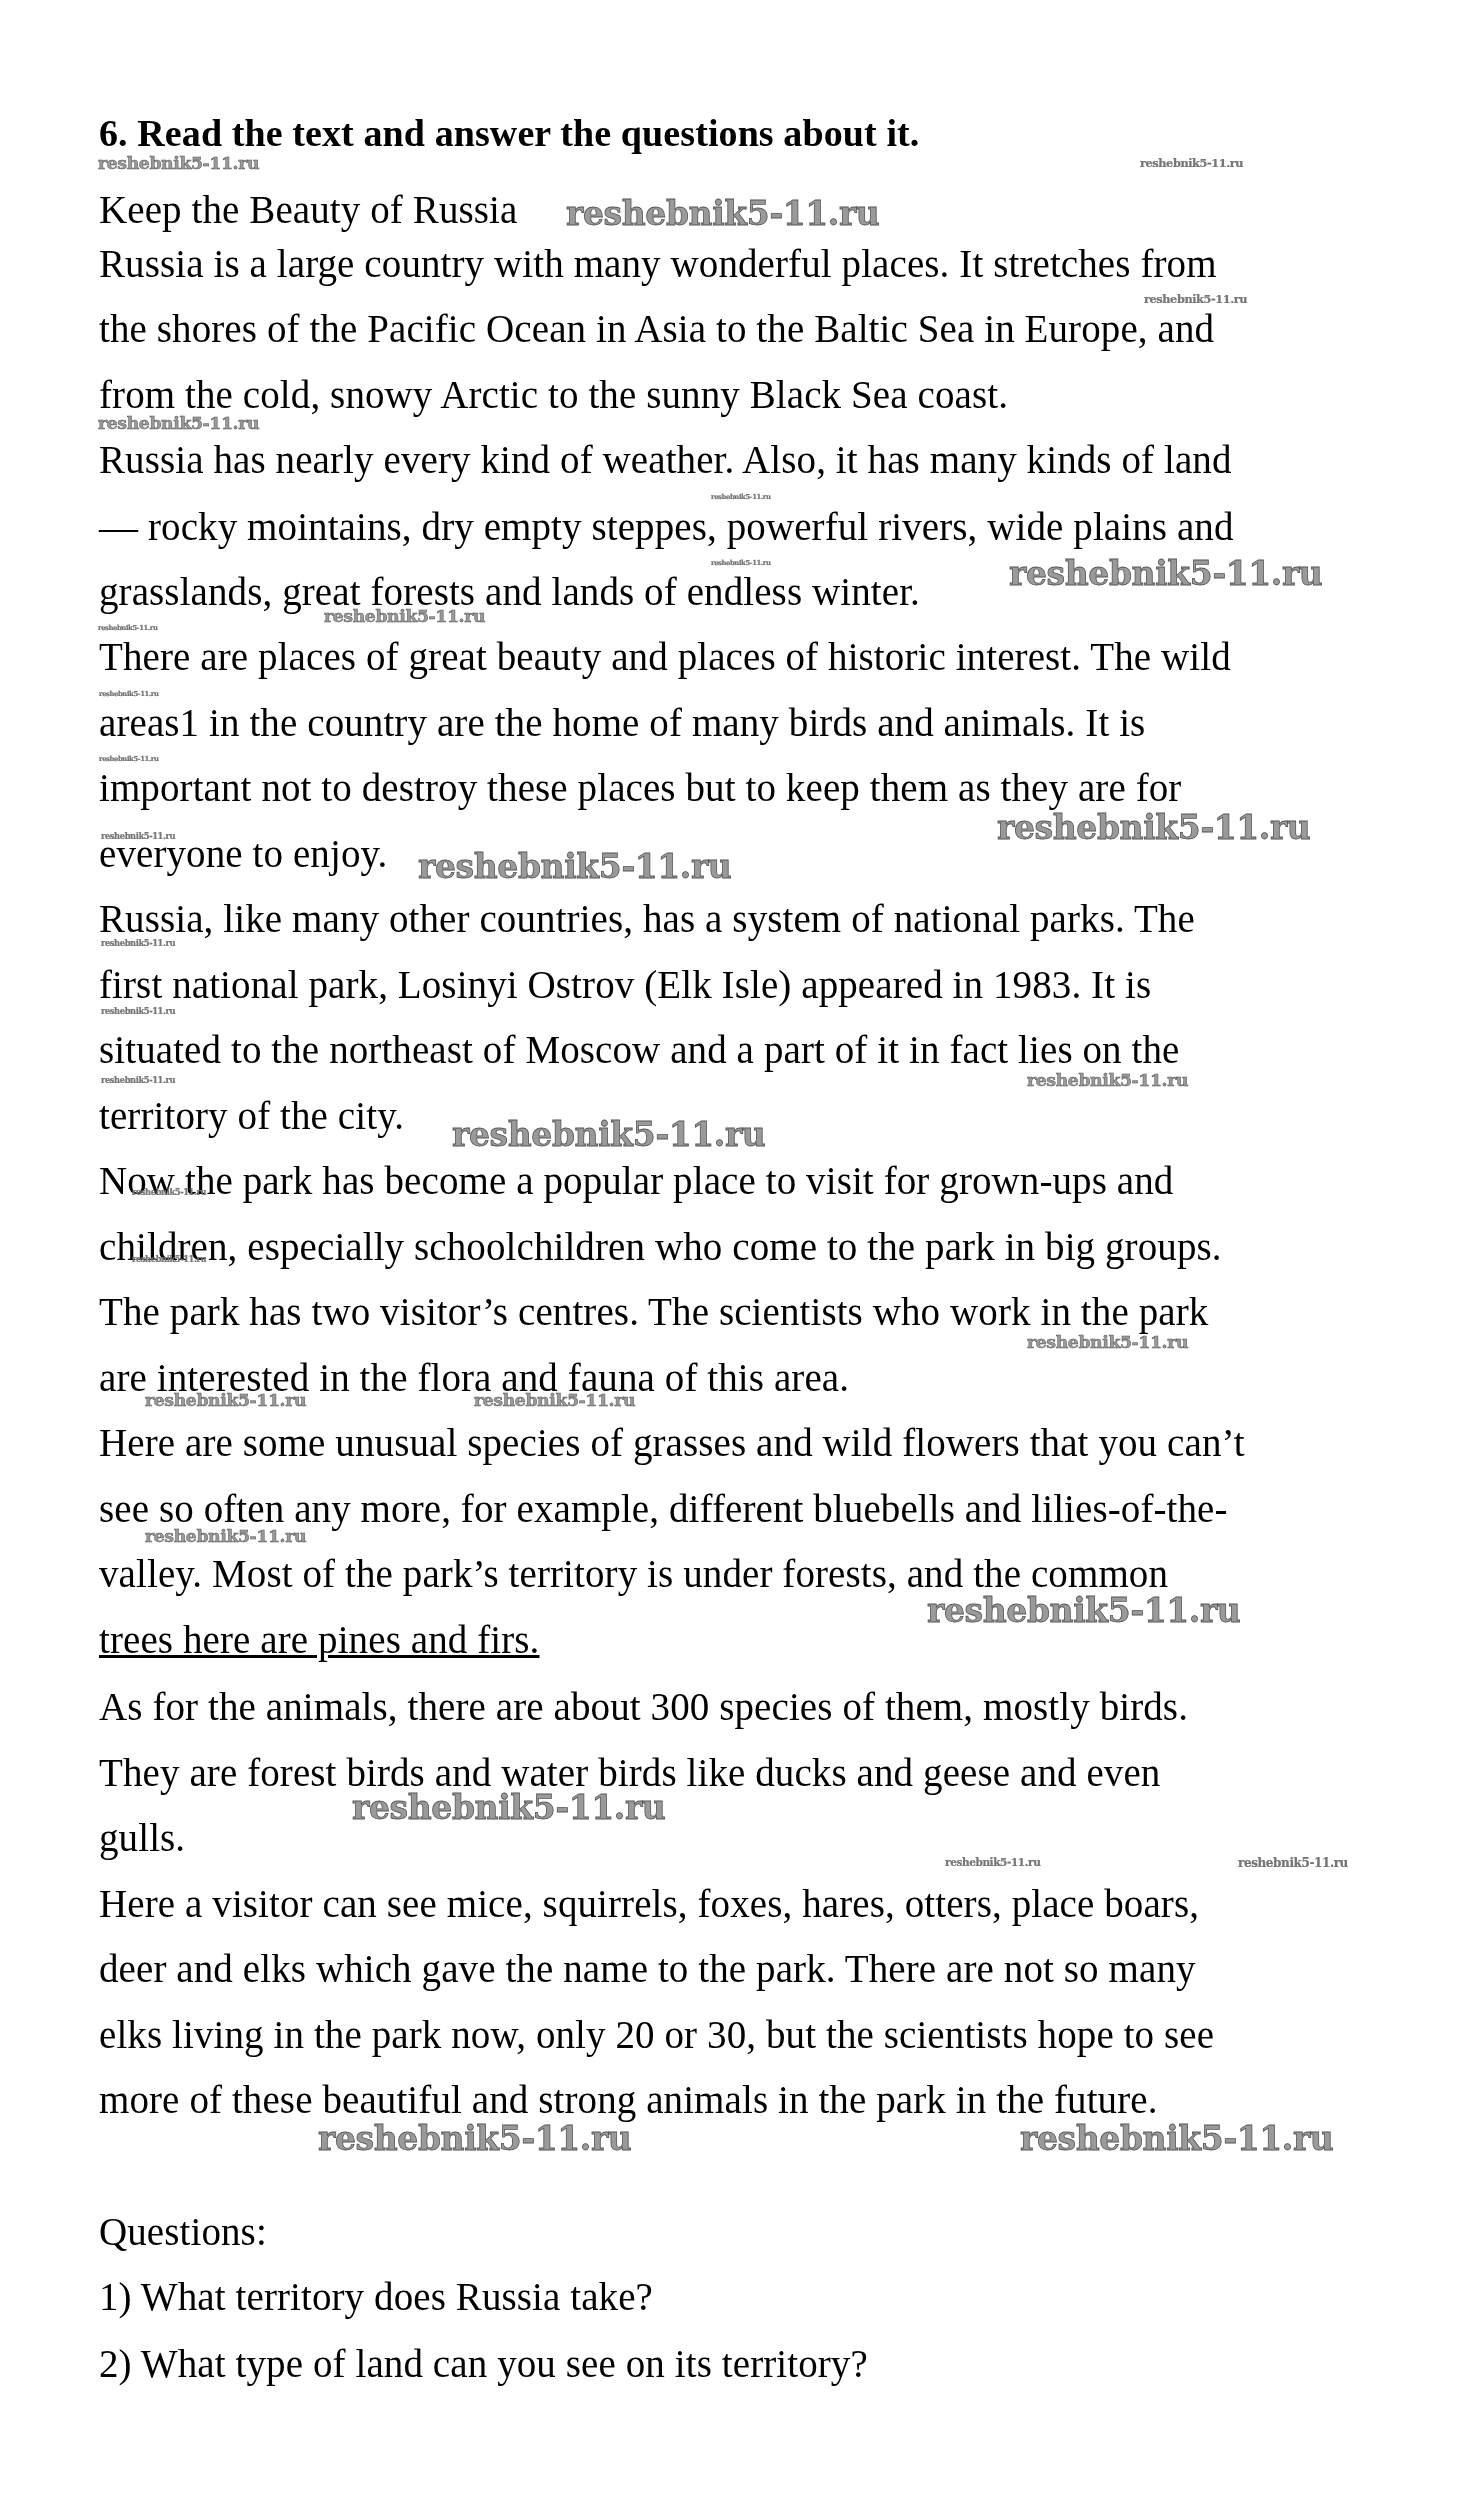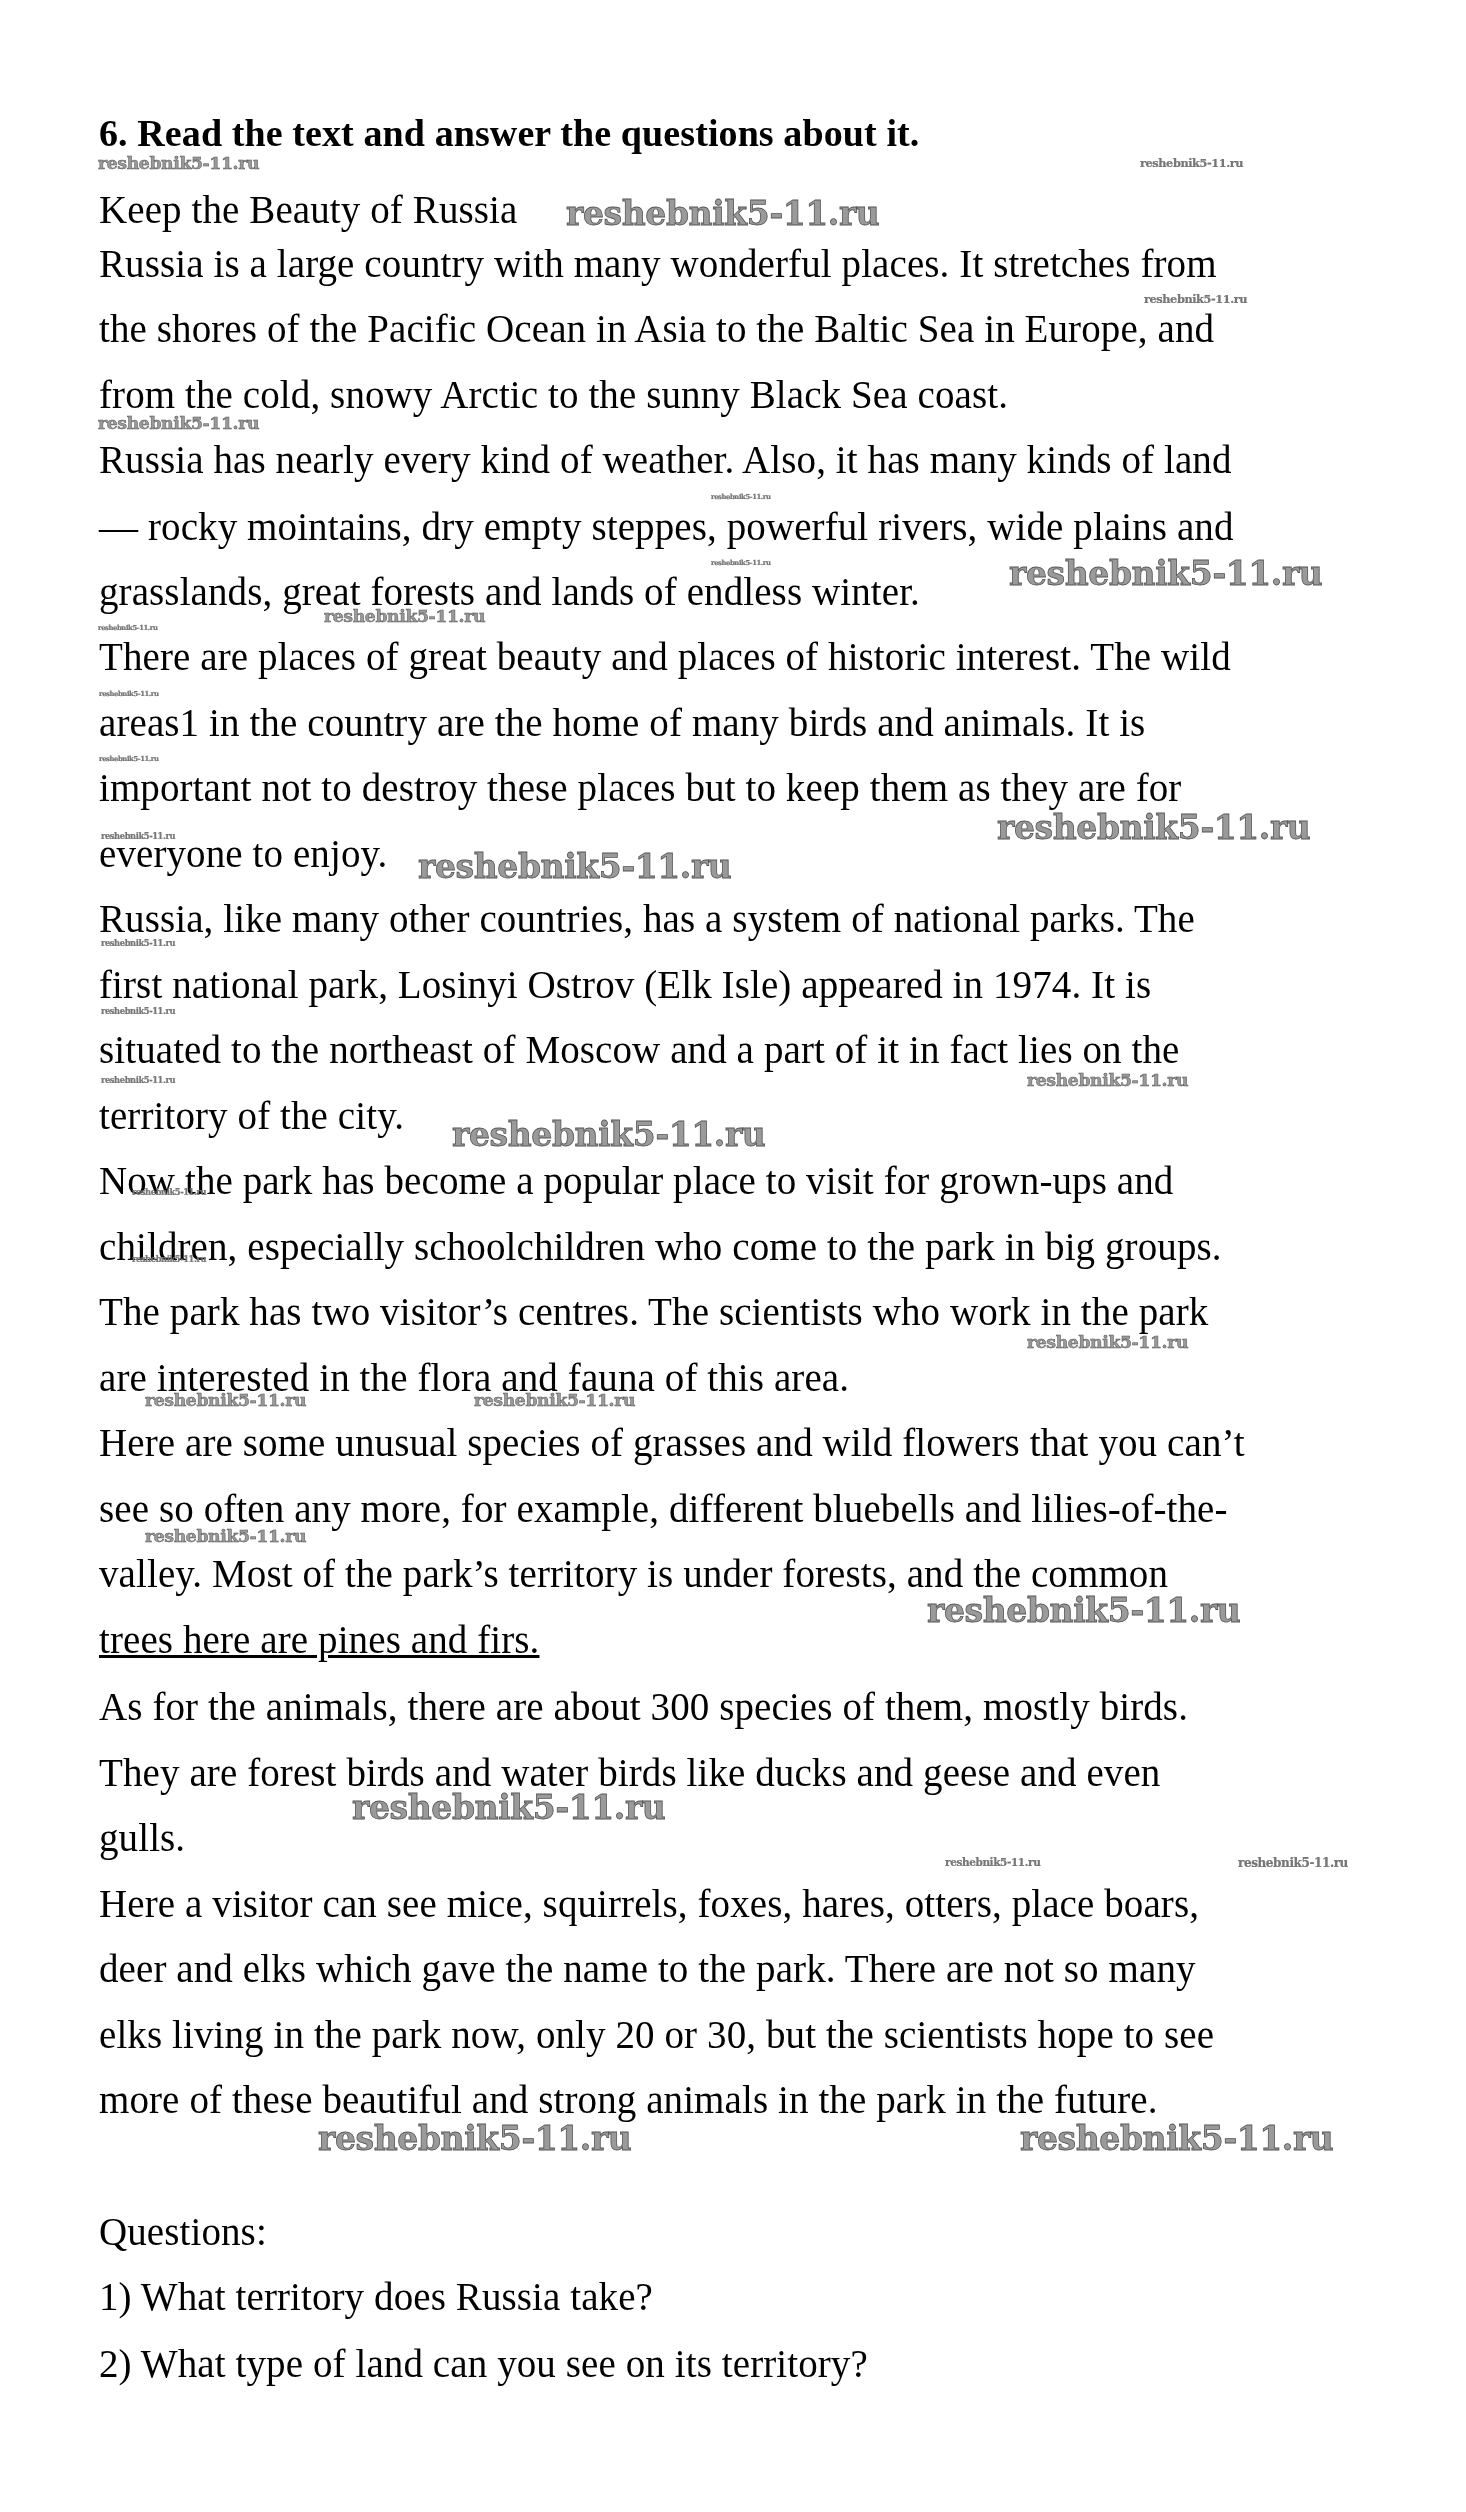--- a/index.html
+++ b/index.html
@@ -42,21 +42,21 @@
   <div class="line" style="top:309px;">the shores of the Pacific Ocean in Asia to the Baltic Sea in Europe, and</div>
   <div class="line" style="top:375px;">from the cold, snowy Arctic to the sunny Black Sea coast.</div>
   <div class="line" style="top:440px;">Russia has nearly every kind of weather. Also, it has many kinds of land</div>
   <div class="line" style="top:507px;">— rocky mointains, dry empty steppes, powerful rivers, wide plains and</div>
   <div class="line" style="top:572px;">grasslands, great forests and lands of endless winter.</div>
   <div class="line" style="top:637px;">There are places of great beauty and places of historic interest. The wild</div>
   <div class="line" style="top:703px;">areas1 in the country are the home of many birds and animals. It is</div>
   <div class="line" style="top:768px;">important not to destroy these places but to keep them as they are for</div>
   <div class="line" style="top:834px;">everyone to enjoy.</div>
   <div class="line" style="top:899px;">Russia, like many other countries, has a system of national parks. The</div>
-  <div class="line" style="top:965px;">first national park, Losinyi Ostrov (Elk Isle) appeared in 1974. It is</div>
+  <div class="line" style="top:965px;">first national park, Losinyi Ostrov (Elk Isle) appeared in 1983. It is</div>
   <div class="line" style="top:1030px;">situated to the northeast of Moscow and a part of it in fact lies on the</div>
   <div class="line" style="top:1096px;">territory of the city.</div>
   <div class="line" style="top:1161px;">Now the park has become a popular place to visit for grown-ups and</div>
   <div class="line" style="top:1227px;">children, especially schoolchildren who come to the park in big groups.</div>
   <div class="line" style="top:1358px;">are interested in the flora and fauna of this area.</div>
   <div class="line" style="top:1292px;">The park has two visitor’s centres. The scientists who work in the park</div>
   <div class="line" style="top:1423px;text-align:right;">Here are some unusual species of grasses and wild flowers that you can’t</div>
   <div class="line" style="top:1489px;">see so often any more, for example, different bluebells and lilies-of-the-</div>
   <div class="line" style="top:1554px;">valley. Most of the park’s territory is under forests, and the common</div>
   <div class="line" style="top:1620px;text-decoration:underline;">trees here are pines and firs.</div>

